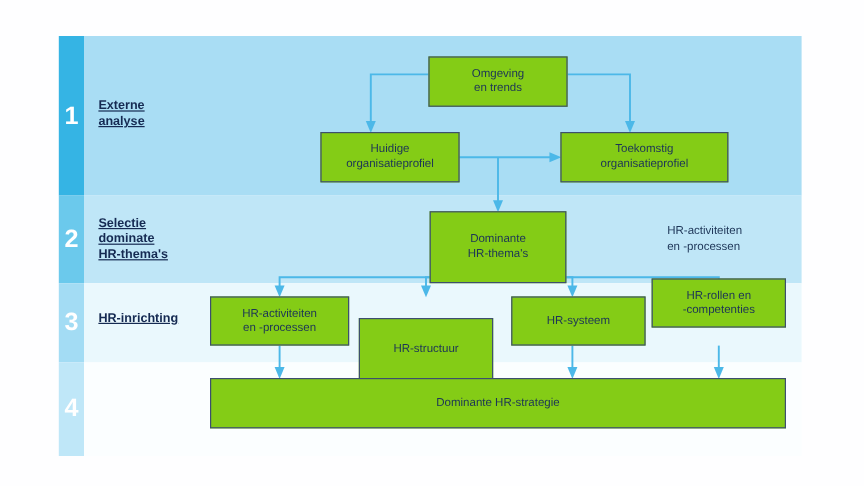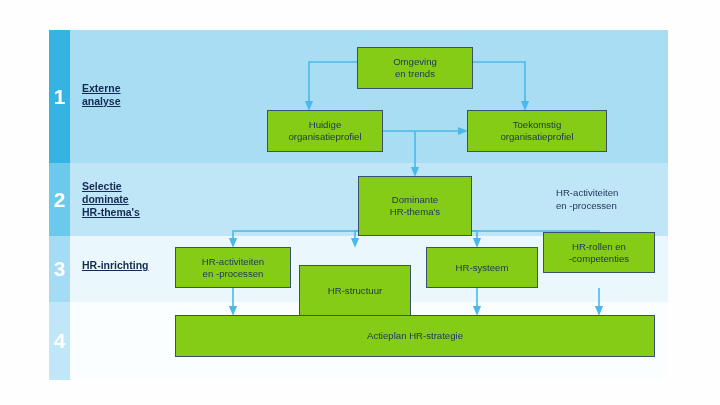--- a/index.html
+++ b/index.html
@@ -178,18 +178,18 @@
   <div class="box" id="box-dominante">Dominante
 HR-thema's</div>
 
   <div class="box" id="box-hract">HR-activiteiten
 en -processen</div>
   <div class="box" id="box-hrstruct">HR-structuur</div>
   <div class="box" id="box-hrsys">HR-systeem</div>
   <div class="box" id="box-hrrollen">HR-rollen en
 -competenties</div>
 
-  <div class="box" id="box-actieplan">Actieplan HR-strategie</div>
+  <div class="box" id="box-actieplan">Dominante HR-strategie</div>
 
   <div class="note" id="note-hract">HR-activiteiten
 en -processen</div>
 
 </div>
 
 </body></html>

